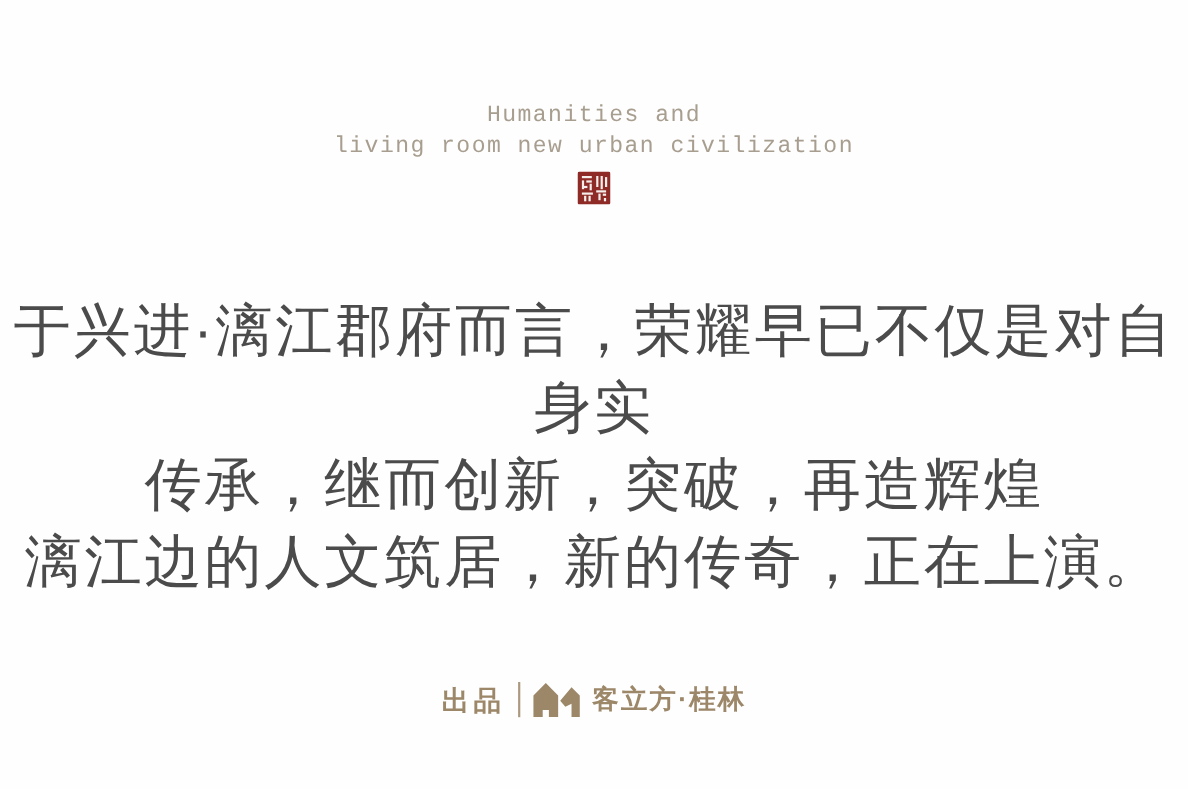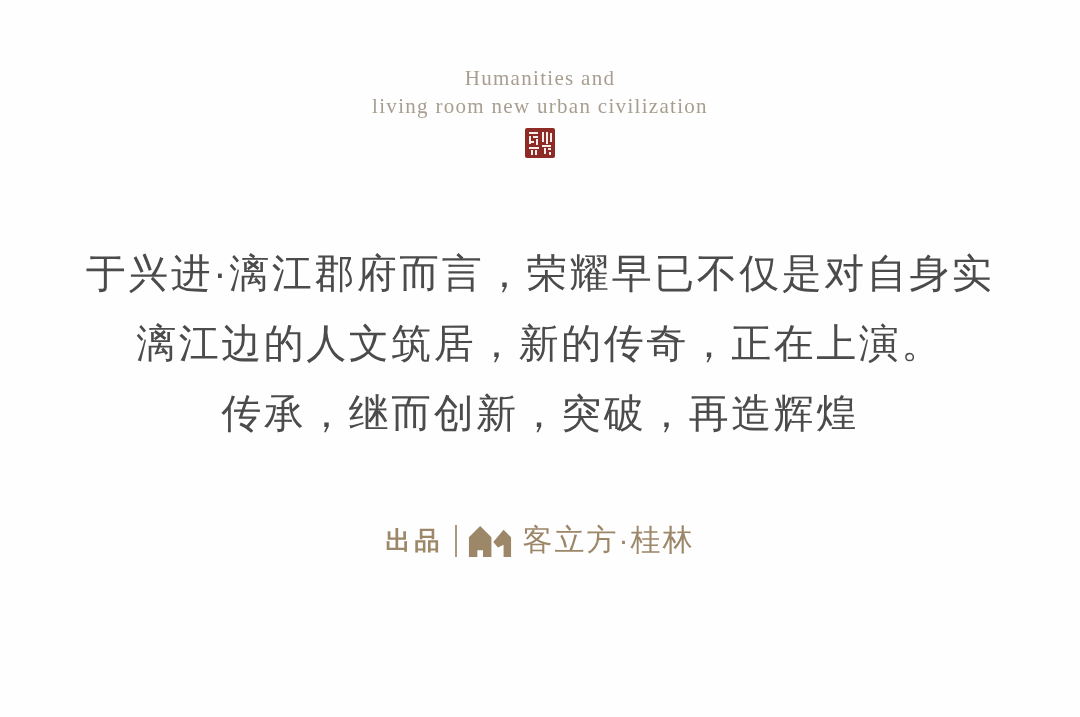--- a/index.html
+++ b/index.html
@@ -15,37 +15,37 @@
   }
   .poster {
     width: 1080px;
     height: 717px;
     display: flex;
     flex-direction: column;
     align-items: center;
     text-align: center;
   }
   .en-block {
-    padding-top: 64px;
-    font-family: Liberation Serif, serif;
+    padding-top: 92px;
+    font-family: Liberation Mono, monospace;
     font-size: 21px;
     line-height: 28px;
     letter-spacing: 1.3px;
     color: var(--english_gray, #a89e90);
   }
   .seal-wrap {
     margin-top: 8px;
     height: 30px;
     display: flex;
     align-items: center;
     justify-content: center;
   }
   .main-text {
     margin-top: 80px;
-    font-size: 40px;
+    font-size: 52px;
     line-height: 70px;
     letter-spacing: 2.5px;
     font-weight: 400;
     color: var(--text_dark, #4b4b4b);
   }
   .footer-row {
     margin-top: 72px;
     display: flex;
     align-items: center;
     justify-content: center;
@@ -57,23 +57,23 @@
     letter-spacing: 4px;
     font-weight: 700;
   }
   .footer-divider {
     width: 2px;
     height: 32px;
     background: var(--gold, #9c8769);
     opacity: 0.85;
   }
   .brand-name {
-    font-size: 30px;
+    font-size: 24px;
     letter-spacing: 2px;
-    font-weight: 400;
+    font-weight: 700;
   }
   .logo-svg {
     display: block;
   }
 </style>
 </head>
 <body>
 
 <div class="poster">
 
@@ -100,22 +100,22 @@
         <rect x="4" y="19" width="10" height="2"></rect>
         <rect x="6" y="22" width="2" height="5"></rect>
         <rect x="10" y="22" width="2" height="5"></rect>
         <rect x="24" y="24" width="2" height="3"></rect>
       </g>
     </svg>
   </div>
 
   <div class="main-text">
     <div>于兴进·漓江郡府而言，荣耀早已不仅是对自身实</div>
+    <div>传承，继而创新，突破，再造辉煌</div>
     <div>漓江边的人文筑居，新的传奇，正在上演。</div>
-    <div>传承，继而创新，突破，再造辉煌</div>
   </div>
 
   <div class="footer-row">
     <span class="producer-label">出品</span>
     <span class="footer-divider"></span>
     <svg class="logo-svg" width="44" height="36" viewBox="0 0 47 36" aria-hidden="true">
       <g fill="#9c8769">
         <path d="M1,35 L1,14 L13,2 L25,14 L25,35 L16,35 L16,28 L10,28 L10,35 Z"></path>
         <path d="M27,19 L38,6 L46,14 L46,35 L38,35 L38,22 L32,25 Z"></path>
       </g>

